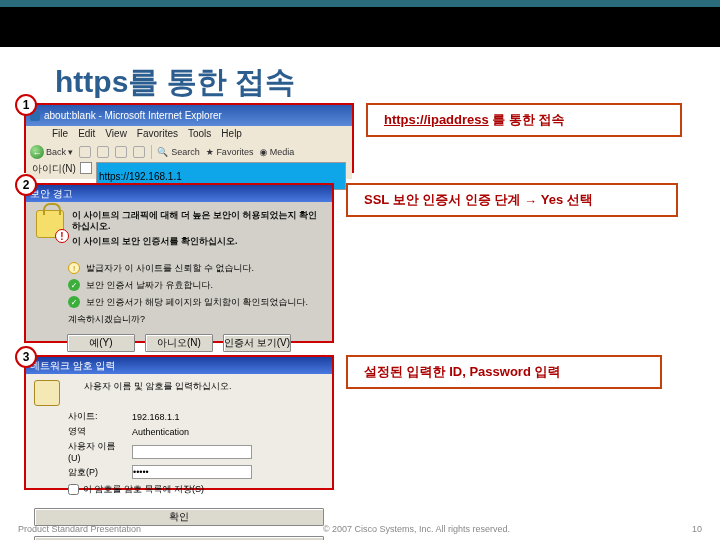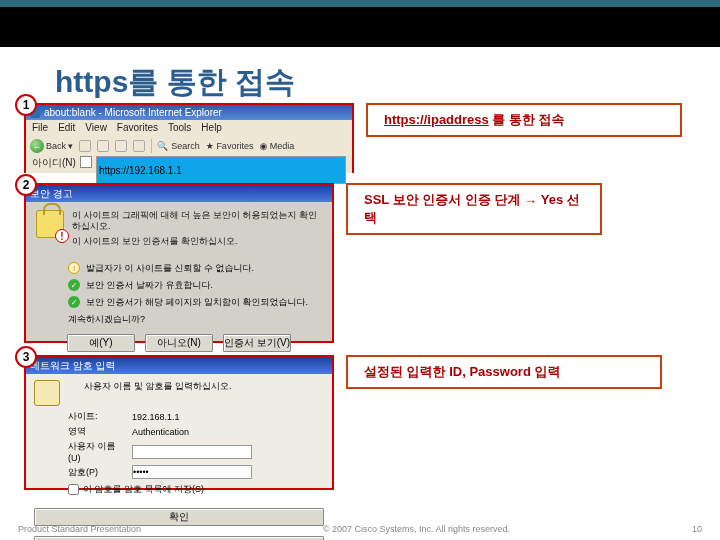--- a/index.html
+++ b/index.html
@@ -15,41 +15,41 @@
   .row2 { top: 183px; }
   .row3 { top: 355px; }
 
   .leftshot { position: relative; border: 2px solid #c00; }
   .rightdesc { border: 2px solid #c2410c; background: #fff; padding: 6px 16px; font-size: 13px; font-weight: bold; color: #a00; flex: none; }
 
   .badge { position: absolute; width: 22px; height: 22px; border-radius: 50%; border: 2px solid #c00; background: #fff; color: #000; font-size: 12px; font-weight: bold; display: flex; align-items: center; justify-content: center; left: -11px; top: -11px; z-index: 5; }
 
   
   .shot1 { width: 330px; height: 70px; background: #efe7d6; }
-  .shot1 .titlebar { height: 15px; background: linear-gradient(#2a5ab0,#5a8ad8); color: #fff; font-size: 10px; padding-left: 4px; display: flex; align-items: center; gap: 4px; }
+  .shot1 .titlebar { height: 21px; background: linear-gradient(#2a5ab0,#5a8ad8); color: #fff; font-size: 10px; padding-left: 4px; display: flex; align-items: center; gap: 4px; }
   .ie-icon { width: 10px; height: 10px; background: #2a6caf; border-radius: 2px; }
-  .shot1 .menubar { height: 16px; background: #efe7d6; font-size: 10px; display: flex; gap: 10px; padding: 2px 6px; color: #222; }
+  .shot1 .menubar { height: 16px; background: #efe7d6; font-size: 10px; display: flex; gap: 10px; padding: 2px 6px; color: #222; margin-left: 20px; }
   .shot1 .toolbar { height: 20px; background: #efe7d6; display: flex; gap: 6px; align-items: center; padding: 0 4px; font-size: 9px; color: #333; }
   .tb-back { display:flex; align-items:center; gap:2px; }
   .tb-back .circ { width:14px; height:14px; border-radius:50%; background: radial-gradient(circle at 35% 35%, #9fe08f, #2a8a2a); display:flex; align-items:center; justify-content:center; color:#fff; font-size:9px; }
   .tb-ico { width:12px; height:12px; display:inline-block; border:1px solid #aaa; border-radius:2px; }
   .shot1 .addrbar { height: 17px; background: #efe7d6; display:flex; gap: 4px; padding: 0 6px; font-size:10px; }
   .addrbar .label { color:#222; }
   .addrbar .paper { width:12px; height:12px; background:#fff; border:1px solid #888; }
   .addrbar input { flex:1; height:28px; font-size:10px; border:1px solid #9a9a9a; background:#0ea5e9; padding:0 2px; }
 
   
   .shot2 { width: 310px; height: 160px; background: #d2d0c8; border: n; }
   .shot2-border { border:2px solid #c00; }
   .shot2 .titlebar { height: 17px; background: linear-gradient(#1a3fa0,#4a7ae0); color:#fff; font-size:10px; padding-left:4px; display:flex; align-items:center; gap:4px; }
   .shot2 .body { padding: 8px 10px; font-size: 9px; color:#111; display:flex; gap:8px; }
   .lockicon { width:28px; height:28px; background:#f5de6a; border:1px solid #b89b20; border-radius:3px; position:relative; flex:none; }
   .lockicon::before { content:""; position:absolute; top:-8px; left:6px; width:14px; height:10px; border:2px solid #b89b20; border-bottom:none; border-radius:7px 7px 0 0; }
   .lockicon .excl { position:absolute; right:-6px; bottom:-6px; width:14px; height:14px; background:#fff; border:1px solid #c00; border-radius:50%; color:#c00; font-size:10px; font-weight:bold; display:flex; align-items:center; justify-content:center; }
-  .shot2 .msg p { margin-bottom: 4px; line-height: 1.2; }
+  .shot2 .msg p { margin-bottom: 4px; line-height: 1.2; font-weight: bold; }
   .list2 { padding: 4px 10px 4px 42px; font-size:9px; }
   .list2 .line { display:flex; gap:6px; align-items:flex-start; margin-bottom:4px; }
   .mark-warn { width:12px; height:12px; border-radius:50%; border:1px solid #d5a000; color:#b07d00; background:#fff4c0; font-size:8px; display:flex; align-items:center; justify-content:center; }
   .mark-ok { width:12px; height:12px; border-radius:50%; background:#3cae3c; color:#fff; font-size:8px; display:flex; align-items:center; justify-content:center; }
   .shot2 .btnrow { display:flex; justify-content:center; gap:10px; padding:4px 0; }
   .winbtn { min-width:68px; height:18px; font-size:10px; background:#dcd9cf; border:1px solid #888; border-radius:1px; box-shadow: 1px 1px 0 #fff inset; }
 
   
   .shot3 { width: 310px; height: 135px; background:#eeece4; }
   .shot3-border { border:2px solid #c00; }
@@ -147,21 +147,21 @@
             <span>보안 인증서가 해당 페이지와 일치함이 확인되었습니다.</span>
           </div>
         <div style="margin-top:2px">계속하시겠습니까?</div>
       </div>
       <div class="btnrow">
         <button class="winbtn">예(Y)</button>
         <button class="winbtn">아니오(N)</button>
         <button class="winbtn">인증서 보기(V)</button>
       </div>
     </div>
-    <div class="rightdesc" style="width:256px">SSL 보안 인증서 인증 단계 → Yes 선택</div>
+    <div class="rightdesc" style="width:332px">SSL 보안 인증서 인증 단계 → Yes 선택</div>
   </div>
 
   <div class="row row3">
     <div class="leftshot shot3 shot3-border">
       <div class="badge">3</div>
       <div class="titlebar">
           <span>네트워크 암호 입력</span>
         </div>
       <div class="body">
         <div class="toprow">

